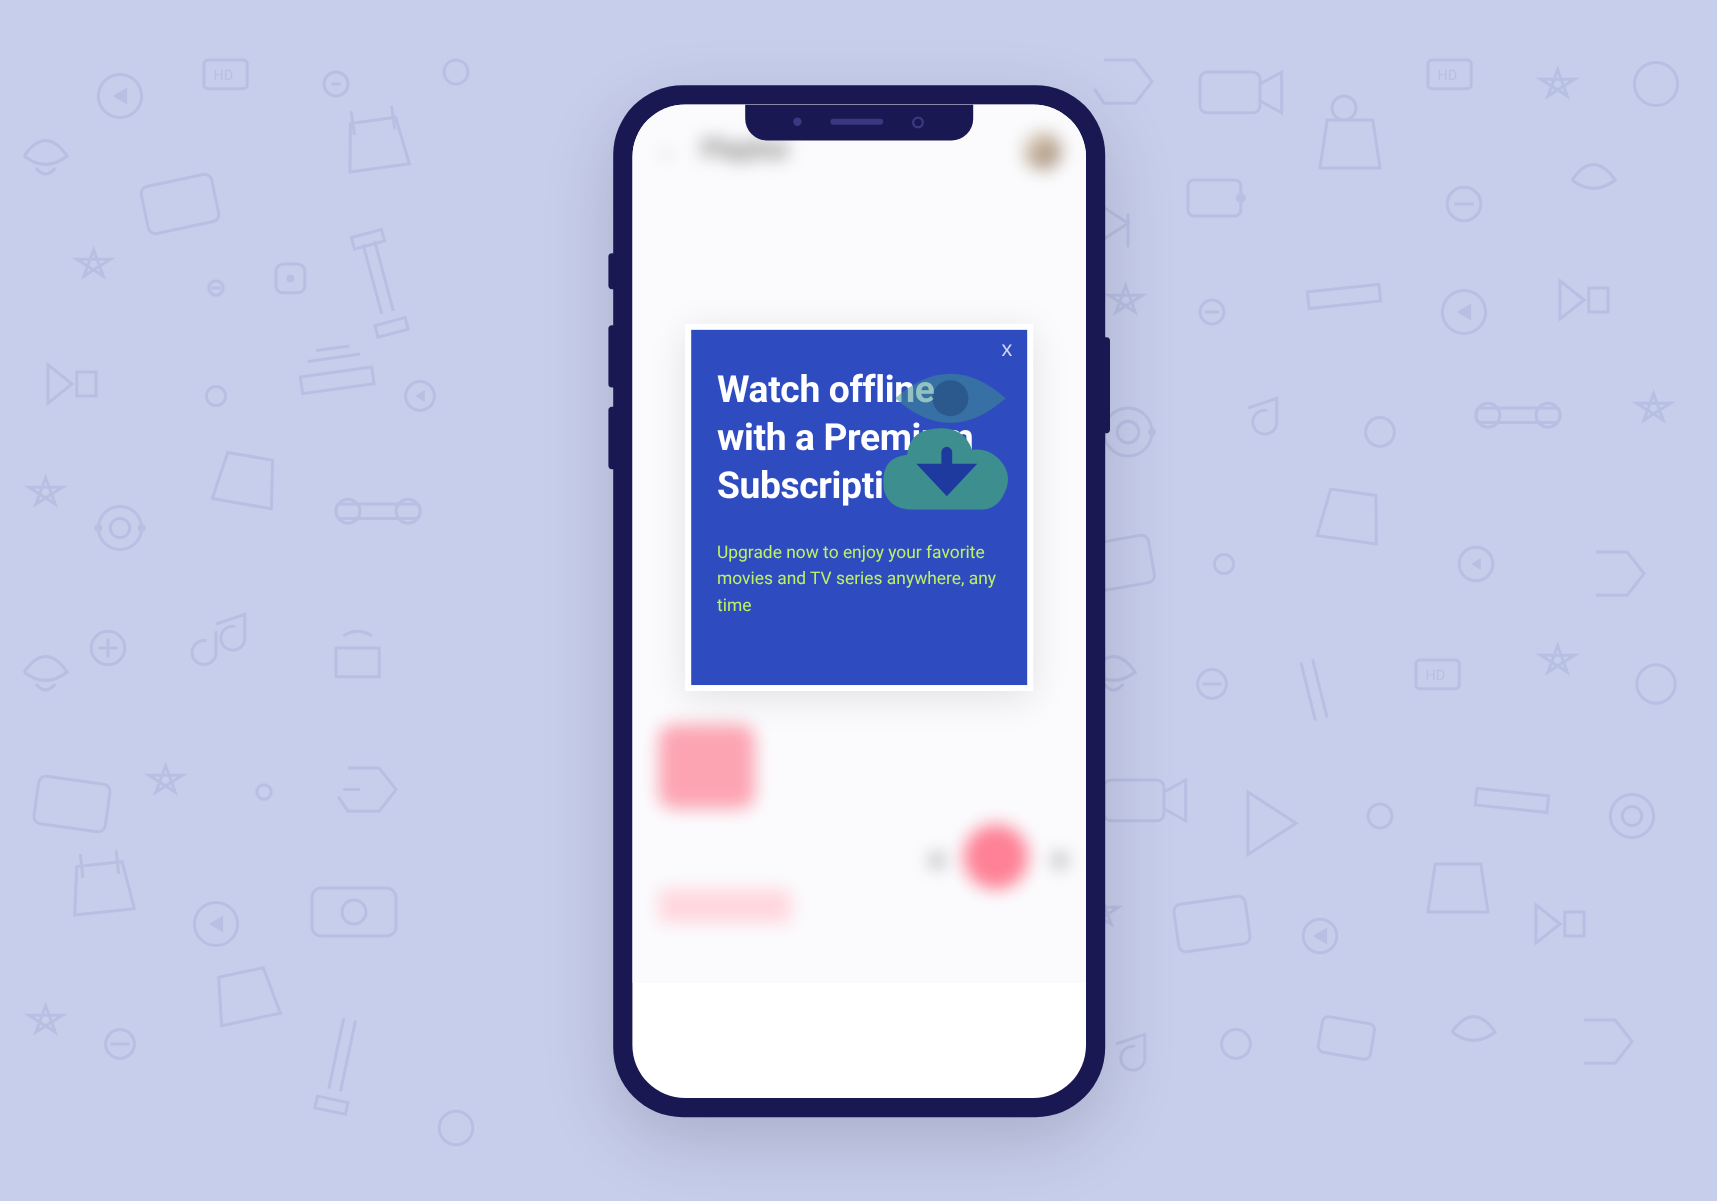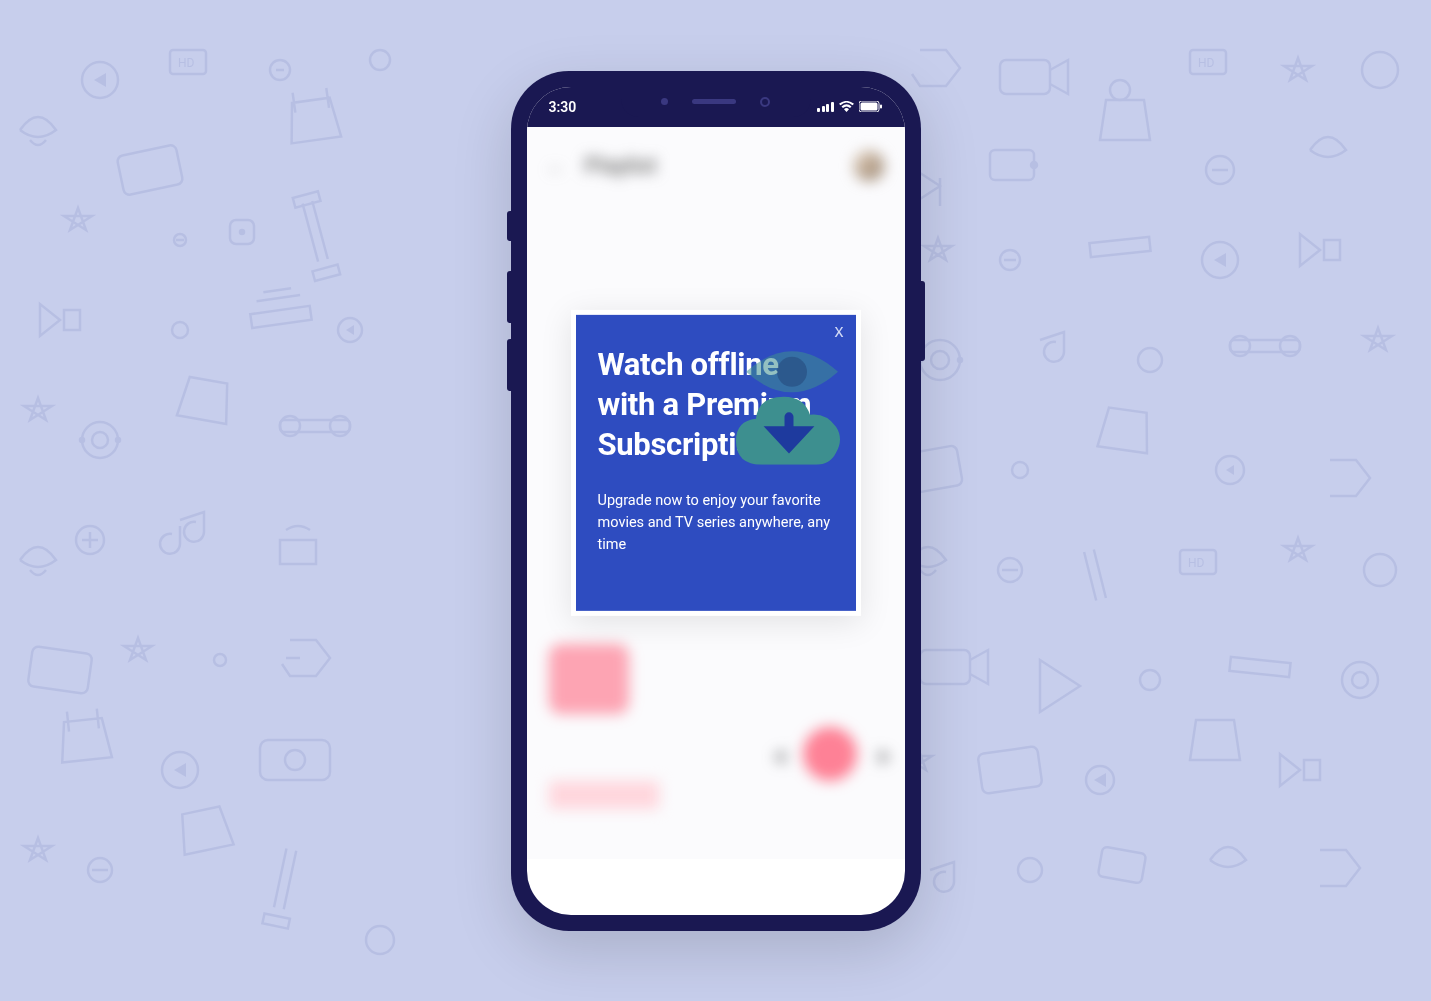--- a/index.html
+++ b/index.html
@@ -150,21 +150,21 @@
       font-size: 31px;
       font-weight: 700;
       line-height: 1.28;
       letter-spacing: -0.3px;
       margin-bottom: 26px;
     }
     .modal-body {
       font-size: 14.5px;
       line-height: 1.5;
       font-weight: 400;
-      color: #ffffff;
+      color: #bef264;
       margin-bottom: 28px;
     }
     .modal-cta {
       width: 100%;
       background: #5adb7a;
       color: #2e4cc0;
       border: none;
       border-radius: 999px;
       padding: 14px 0;
       font-size: 14px;
@@ -314,39 +314,20 @@
   <div class="phone-btn-left btn-l3"></div>
   <div class="phone-btn-right"></div>
 
   <div class="screen">
     <div class="notch">
       <span class="notch-dot"></span>
       <span class="notch-speaker"></span>
       <span class="notch-cam"></span>
     </div>
 
-    <div class="status-bar">
-      <span>3:30</span>
-      <div class="status-right">
-        <span class="signal-bars">
-            <span class="sb1"></span>
-            <span class="sb2"></span>
-            <span class="sb3"></span>
-            <span class="sb4"></span>
-          </span>
-        <svg width="15" height="11" viewBox="0 0 15 11">
-            <path fill="#fff" d="M7.5 11 L5 8.2 Q7.5 6 10 8.2 Z M2.5 5.5 Q7.5 1 12.5 5.5 L11 7 Q7.5 3.8 4 7 Z M0 2.8 Q7.5 -3 15 2.8 L13.5 4.2 Q7.5 -1 1.5 4.2 Z"></path>
-          </svg>
-        <svg width="24" height="11" viewBox="0 0 24 11">
-            <rect x="0" y="0" width="20" height="11" rx="2.5" fill="none" stroke="#fff" stroke-width="1"></rect>
-            <rect x="1.5" y="1.5" width="17" height="8" rx="1.5" fill="#fff"></rect>
-            <rect x="21" y="3.5" width="2" height="4" rx="1" fill="#fff"></rect>
-          </svg>
-      </div>
-    </div>
 
 
     <div class="content-area">
       <div class="blurred-bg">
         <div class="bg-row">
           <span class="bg-back">←</span>
           <span class="bg-title">Playlist</span>
           <span class="bg-avatar"></span>
         </div>
         <div class="bg-shape bg-pink1"></div>

